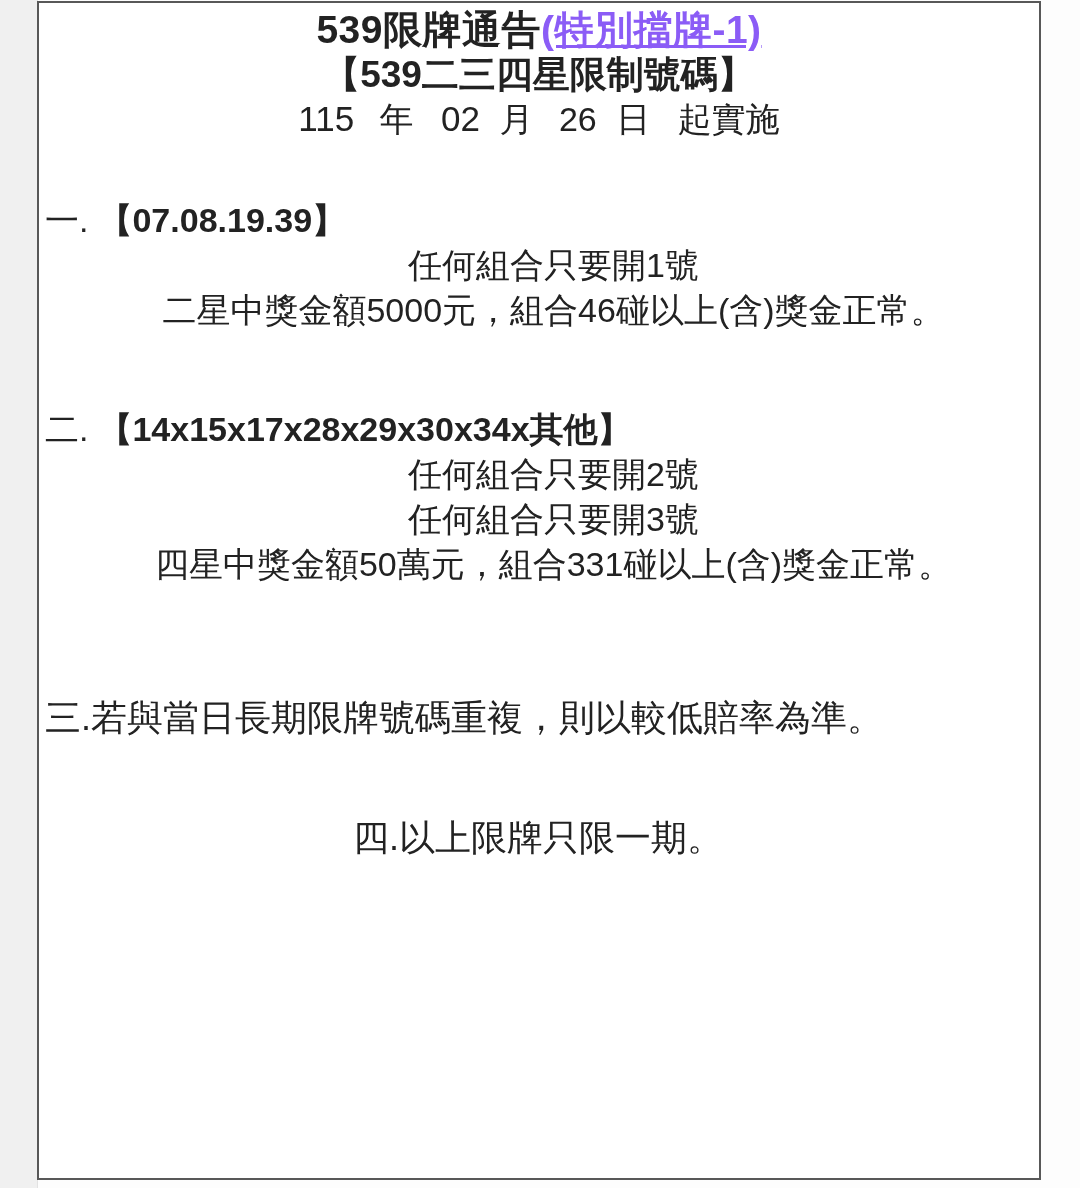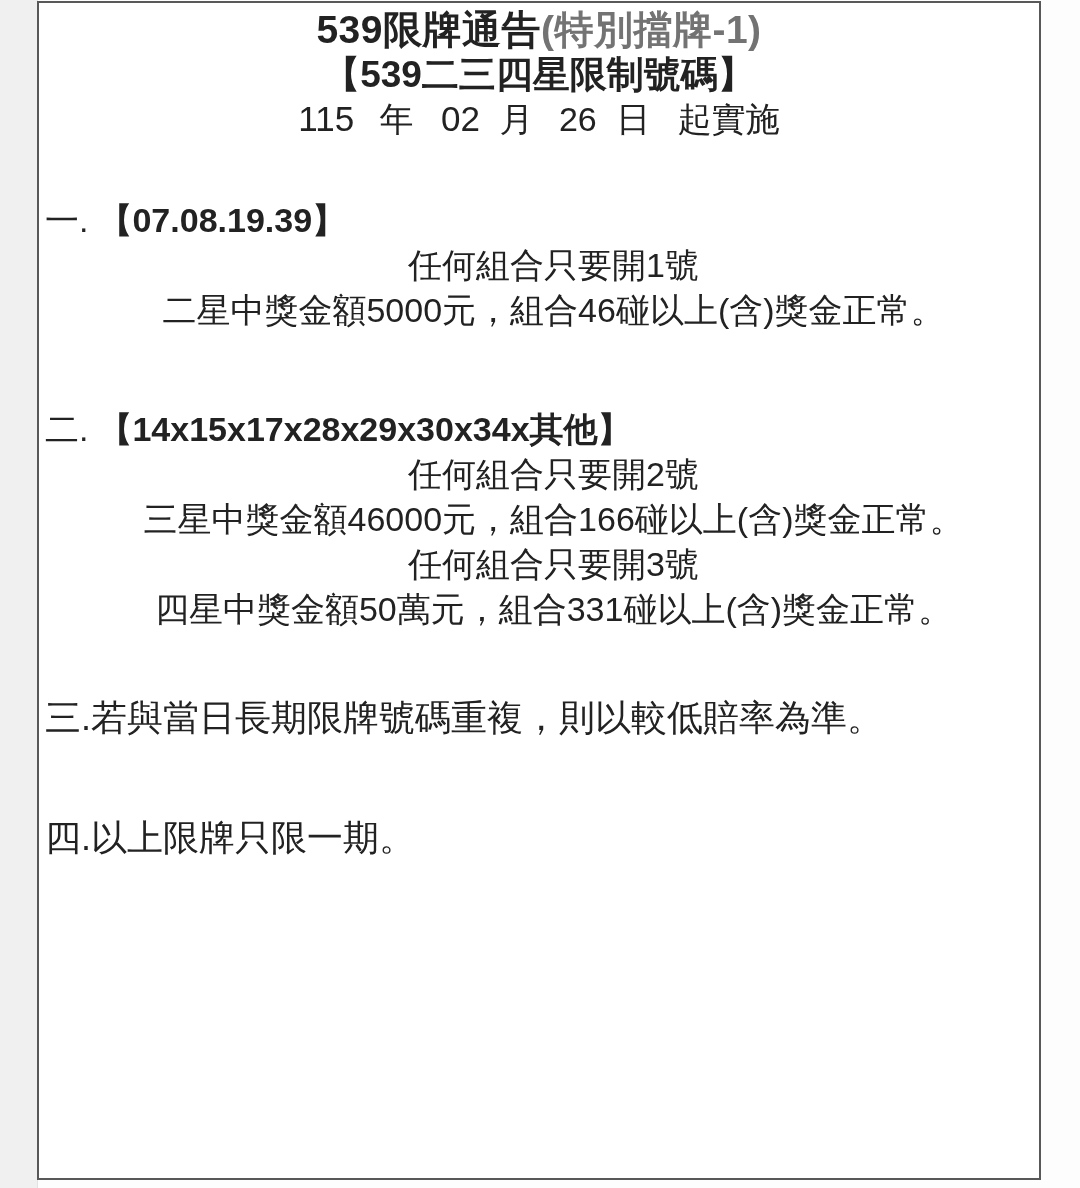--- a/index.html
+++ b/index.html
@@ -37,21 +37,22 @@
     text-align: center;
   }
   .title-line {
     font-size: 39px;
     line-height: 46px;
     font-weight: 700;
     letter-spacing: 0.5px;
     white-space: nowrap;
   }
   .title-highlight {
-    color: #737373;
+    color: #8b5cf6;
+    text-decoration: underline;
   }
   .subtitle-line {
     font-size: 37px;
     line-height: 43px;
     font-weight: 700;
     white-space: nowrap;
   }
   .date-line {
     margin-top: 2px;
     font-size: 34px;
@@ -69,21 +70,21 @@
     position: absolute;
     left: 6px;
     right: 8px;
     font-size: 34px;
     line-height: 45px;
     white-space: nowrap;
   }
   .sec-1 { top: 195px; }
   .sec-2 { top: 404px; }
   .sec-3 { top: 692px; font-size: 36px; }
-  .sec-4 { top: 812px; font-size: 36px; }
+  .sec-4 { top: 812px; font-size: 36px; text-align: center; }
   .sec-number { display: inline; }
   .sec-heading { display: inline; font-weight: 700; margin-left: 10px; }
   .sec-3 .sec-heading, .sec-4 .sec-heading { font-weight: 400; margin-left: 0; }
   .sec-line { padding-left: 31px; text-align: center; }
 </style>
 </head>
 <body>
 
 <div class="left-strip"></div>
 
@@ -111,21 +112,20 @@
     </div>
     <div class="sec-line">任何組合只要開1號</div>
     <div class="sec-line">二星中獎金額5000元，組合46碰以上(含)獎金正常。</div>
   </div>
 
   <div class="section sec-2">
     <div>
       <span class="sec-number">二.</span><span class="sec-heading">【14x15x17x28x29x30x34x其他】</span>
     </div>
     <div class="sec-line">任何組合只要開2號</div>
-    <div class="sec-line">三星中獎金額46000元，組合166碰以上(含)獎金正常。</div>
     <div class="sec-line">任何組合只要開3號</div>
     <div class="sec-line">四星中獎金額50萬元，組合331碰以上(含)獎金正常。</div>
   </div>
 
   <div class="section sec-3">
     <div>
       <span class="sec-number">三.</span><span class="sec-heading">若與當日長期限牌號碼重複，則以較低賠率為準。</span>
     </div>
   </div>
 

